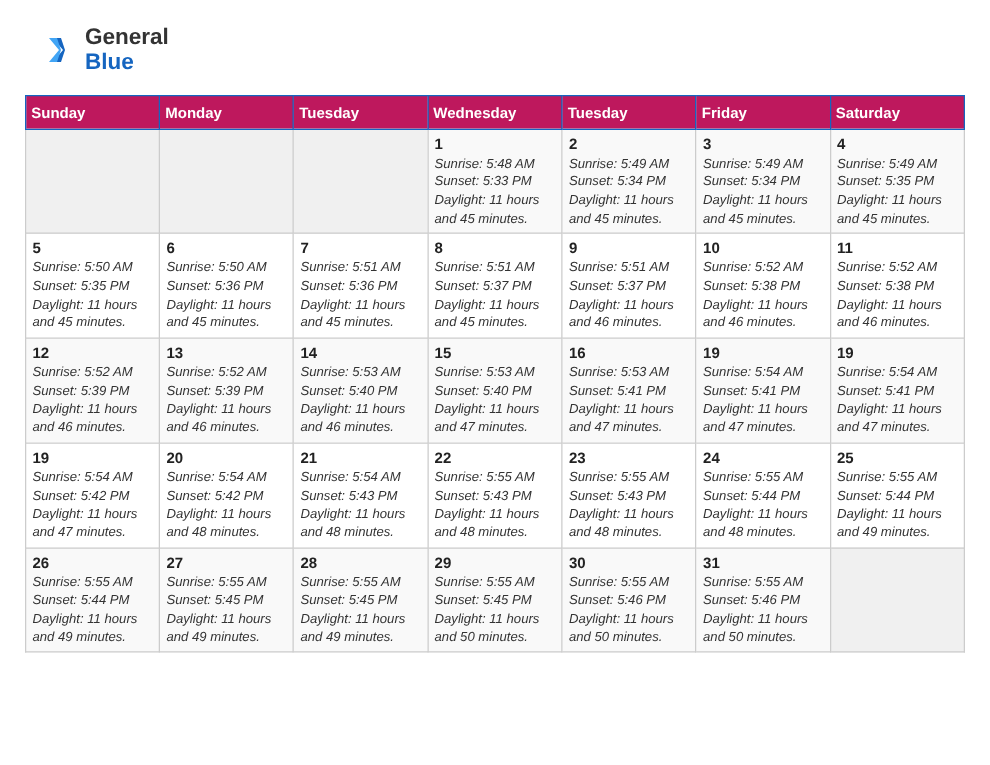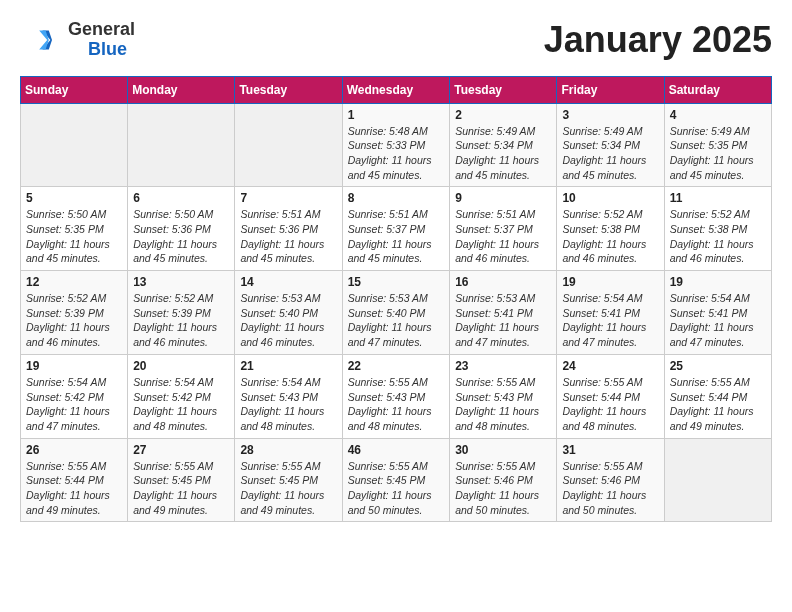--- a/index.html
+++ b/index.html
@@ -20,21 +20,21 @@
       display: flex;
       align-items: center;
       gap: 16px;
     }
     .logo-text {
       font-size: 18px;
       font-weight: bold;
       line-height: 1.1;
     }
     .logo-general { color: #333; }
-    .logo-blue { color: #1565c0; margin-left: 20px; }
+    .logo-blue { color: #1565c0; }
     .logo-icon {
       width: 32px;
       height: 32px;
     }
     .title-area {
       text-align: right;
     }
     .month-title {
       font-size: 36px;
       font-weight: bold;
@@ -94,21 +94,20 @@
     <svg class="logo-icon" viewBox="0 0 40 40">
       <polygon points="28,8 38,20 28,32 36,32 40,20 36,8" fill="#1565c0"></polygon>
       <polygon points="24,8 34,20 24,32 32,32 36,20 32,8" fill="#42a5f5"></polygon>
     </svg>
     <div class="logo-text">
       <div class="logo-general">General</div>
       <div class="logo-blue">Blue</div>
     </div>
   </div>
   <div class="title-area">
-    <div class="month-title">January 2025</div>
   </div>
 </div>
 
 <table class="calendar">
   <thead>
     <tr>
     <th>Sunday</th>
         <th>Monday</th>
         <th>Tuesday</th>
         <th>Wednesday</th>
@@ -236,21 +235,21 @@
         </td>
         <td>
           <div class="day-number">27</div>
           <div class="day-info">Sunrise: 5:55 AM<br>Sunset: 5:45 PM<br>Daylight: 11 hours and 49 minutes.</div>
         </td>
         <td>
           <div class="day-number">28</div>
           <div class="day-info">Sunrise: 5:55 AM<br>Sunset: 5:45 PM<br>Daylight: 11 hours and 49 minutes.</div>
         </td>
         <td>
-          <div class="day-number">46</div>
+          <div class="day-number">29</div>
           <div class="day-info">Sunrise: 5:55 AM<br>Sunset: 5:45 PM<br>Daylight: 11 hours and 50 minutes.</div>
         </td>
         <td>
           <div class="day-number">30</div>
           <div class="day-info">Sunrise: 5:55 AM<br>Sunset: 5:46 PM<br>Daylight: 11 hours and 50 minutes.</div>
         </td>
         <td>
           <div class="day-number">31</div>
           <div class="day-info">Sunrise: 5:55 AM<br>Sunset: 5:46 PM<br>Daylight: 11 hours and 50 minutes.</div>
         </td>

